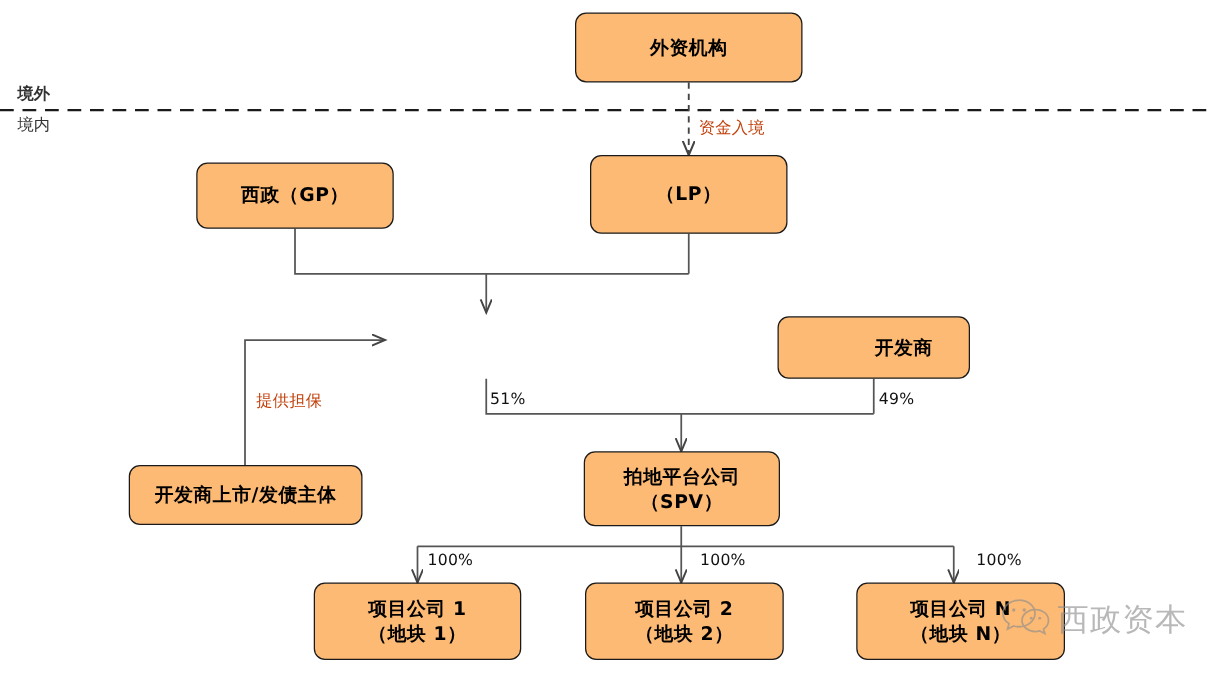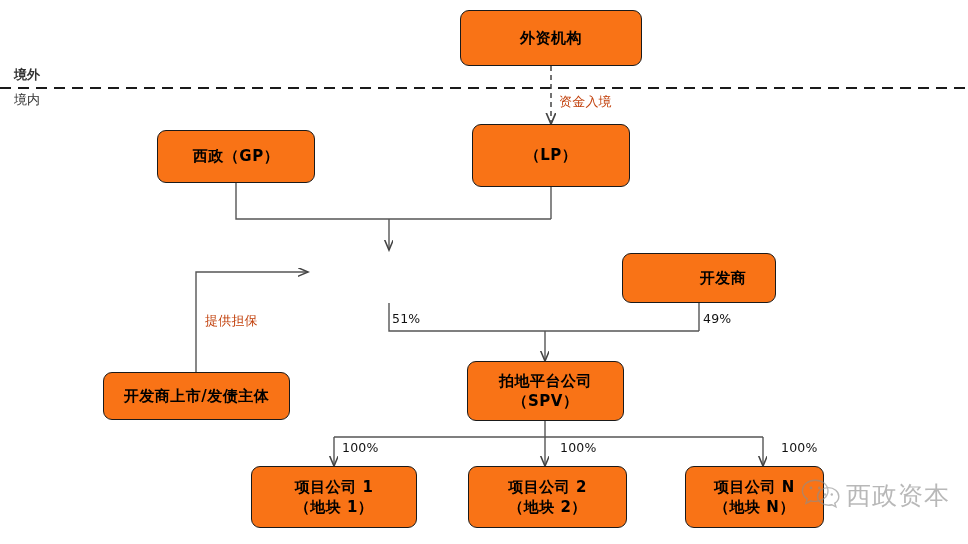--- a/index.html
+++ b/index.html
@@ -22,21 +22,21 @@
     left: 0;
     top: 0;
     width: 968px;
     height: 544px;
   }
   .node {
     position: absolute;
     box-sizing: border-box;
     border: 1.6px solid #1a1a1a;
     border-radius: 9px;
-    background: #f97316;
+    background: #fdba74;
     display: flex;
     flex-direction: column;
     align-items: center;
     justify-content: center;
     text-align: center;
     color: #000000;
     font-weight: bold;
     font-size: 15px;
     line-height: 1.35;
     letter-spacing: 0.5px;
@@ -145,21 +145,21 @@
   <div class="node" style="left:251px; top:466px; width:166px; height:62px;">
     <span class="ln">项目公司 1</span>
     <span class="ln">（地块 1）</span>
   </div>
 
   <div class="node" style="left:468px; top:466px; width:159px; height:62px;">
     <span class="ln">项目公司 2</span>
     <span class="ln">（地块 2）</span>
   </div>
 
-  <div class="node" style="left:685px; top:466px; width:139px; height:62px;">
+  <div class="node" style="left:685px; top:466px; width:167px; height:62px;">
     <span class="ln">项目公司 N</span>
     <span class="ln">（地块 N）</span>
   </div>
 
   <div class="edge-label cn" style="left:559px; top:93px;">资金入境</div>
   <div class="edge-label cn" style="left:205px; top:312px;">提供担保</div>
   <div class="edge-label" style="left:392px; top:311px;">51%</div>
   <div class="edge-label" style="left:703px; top:311px;">49%</div>
   <div class="edge-label" style="left:342px; top:440px;">100%</div>
   <div class="edge-label" style="left:560px; top:440px;">100%</div>

